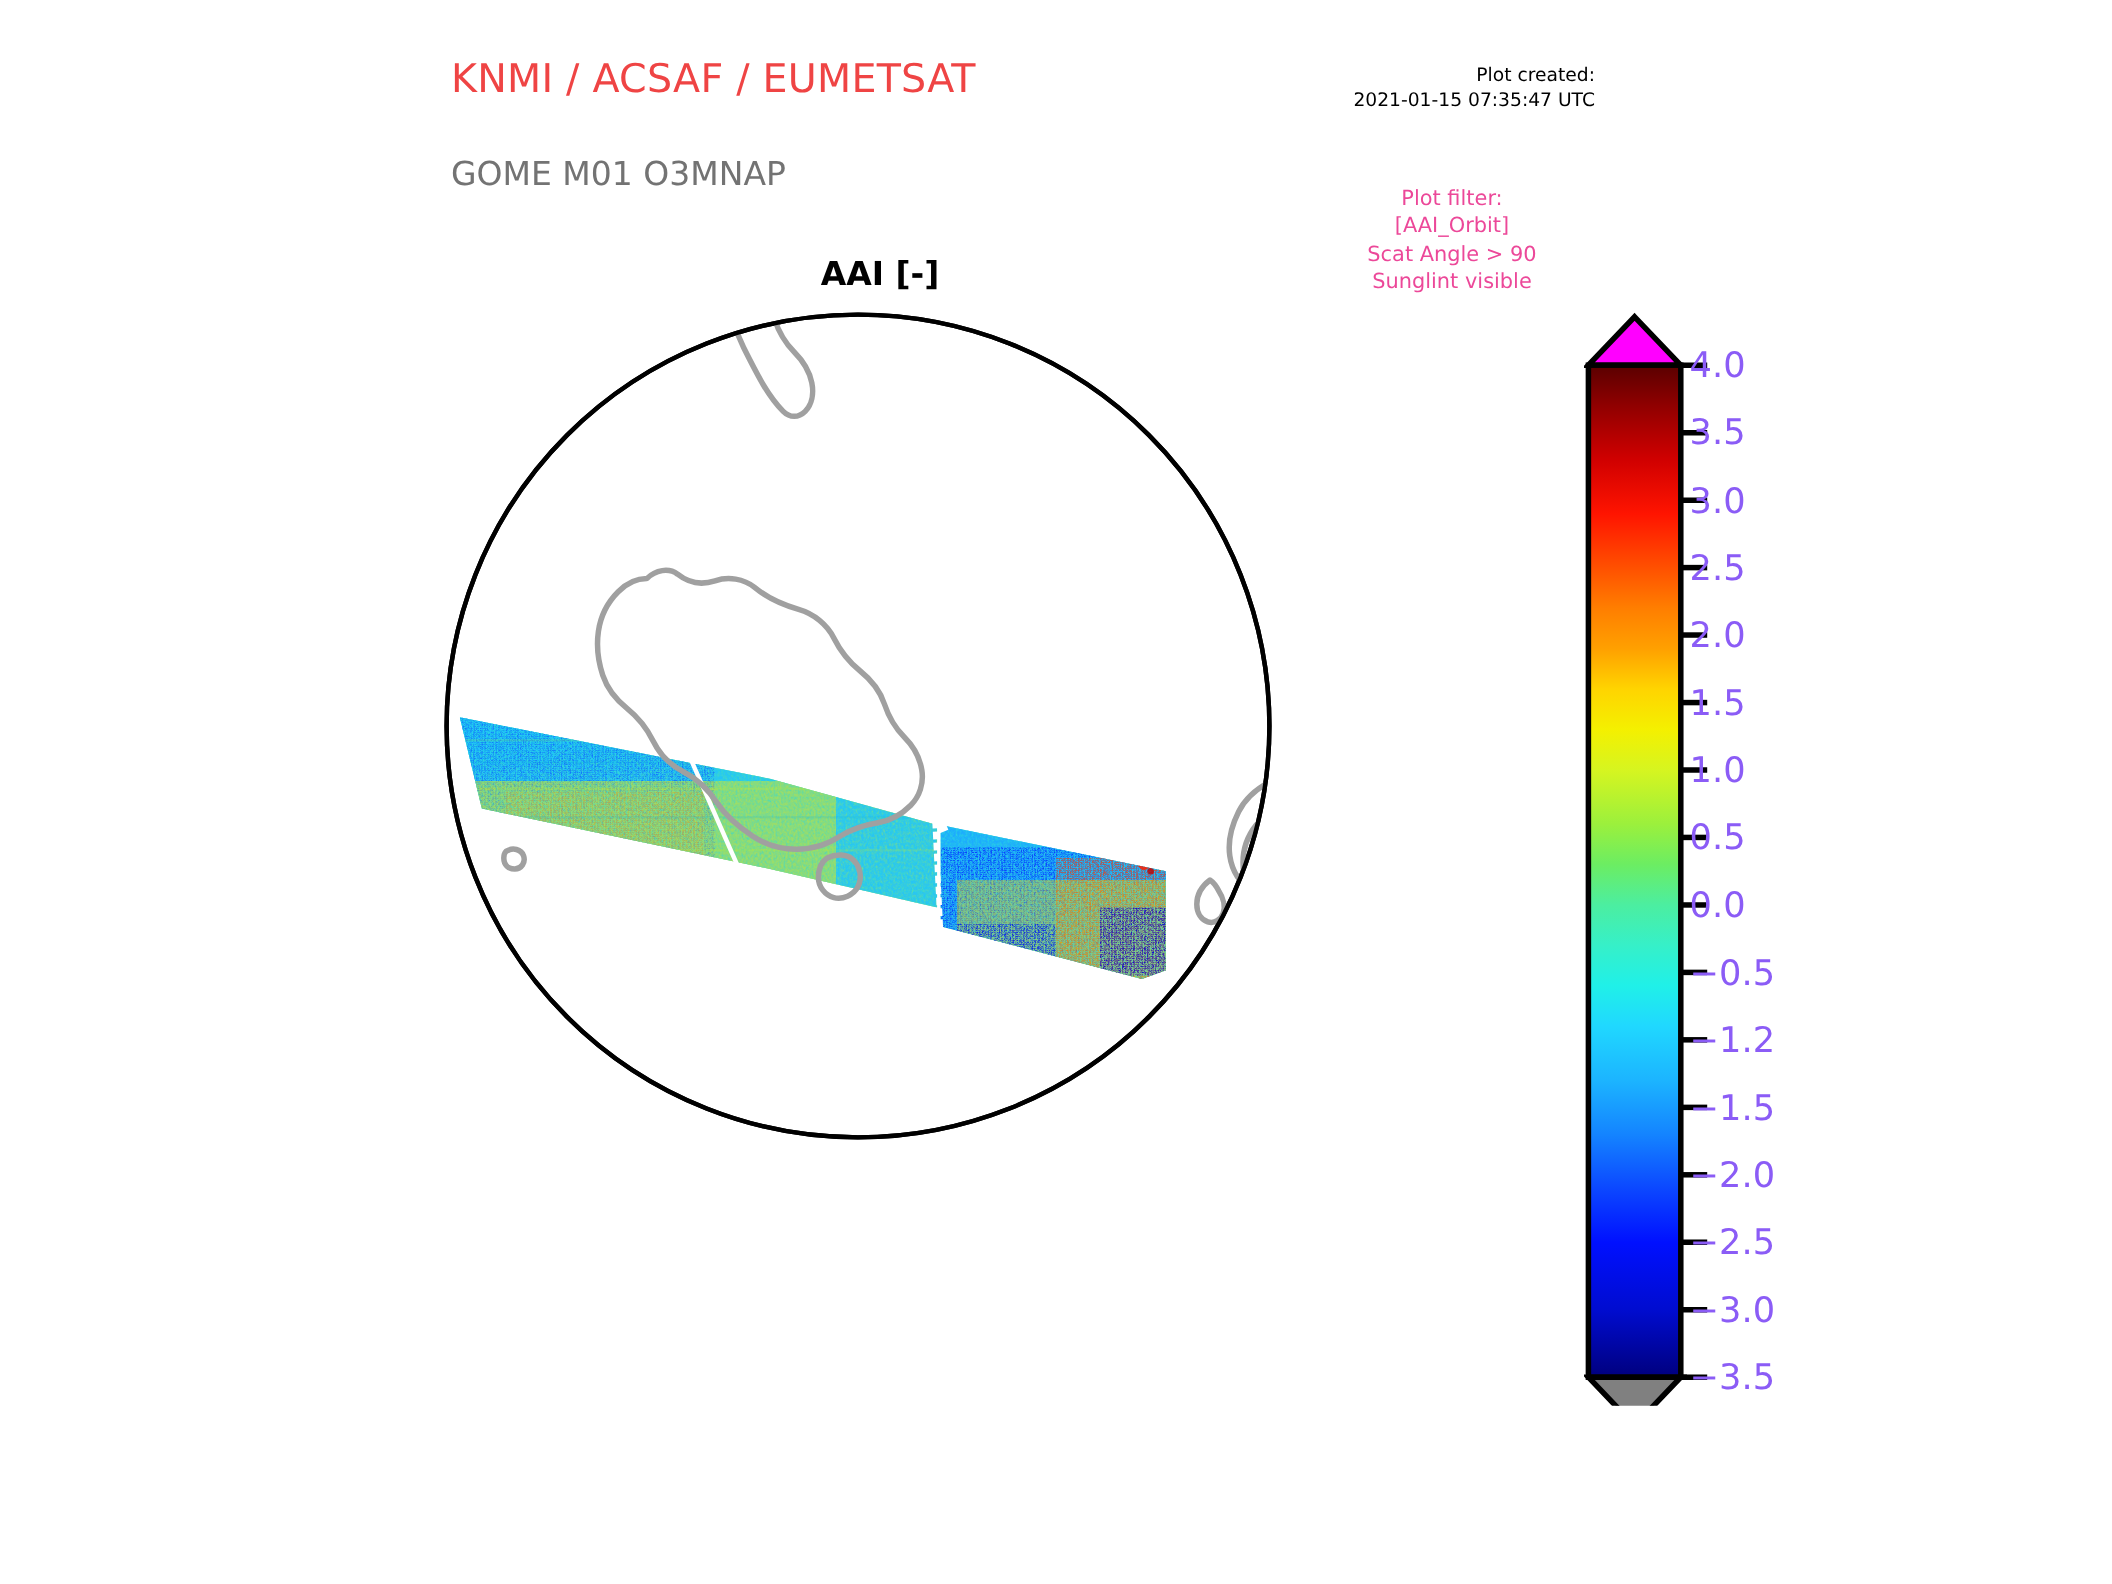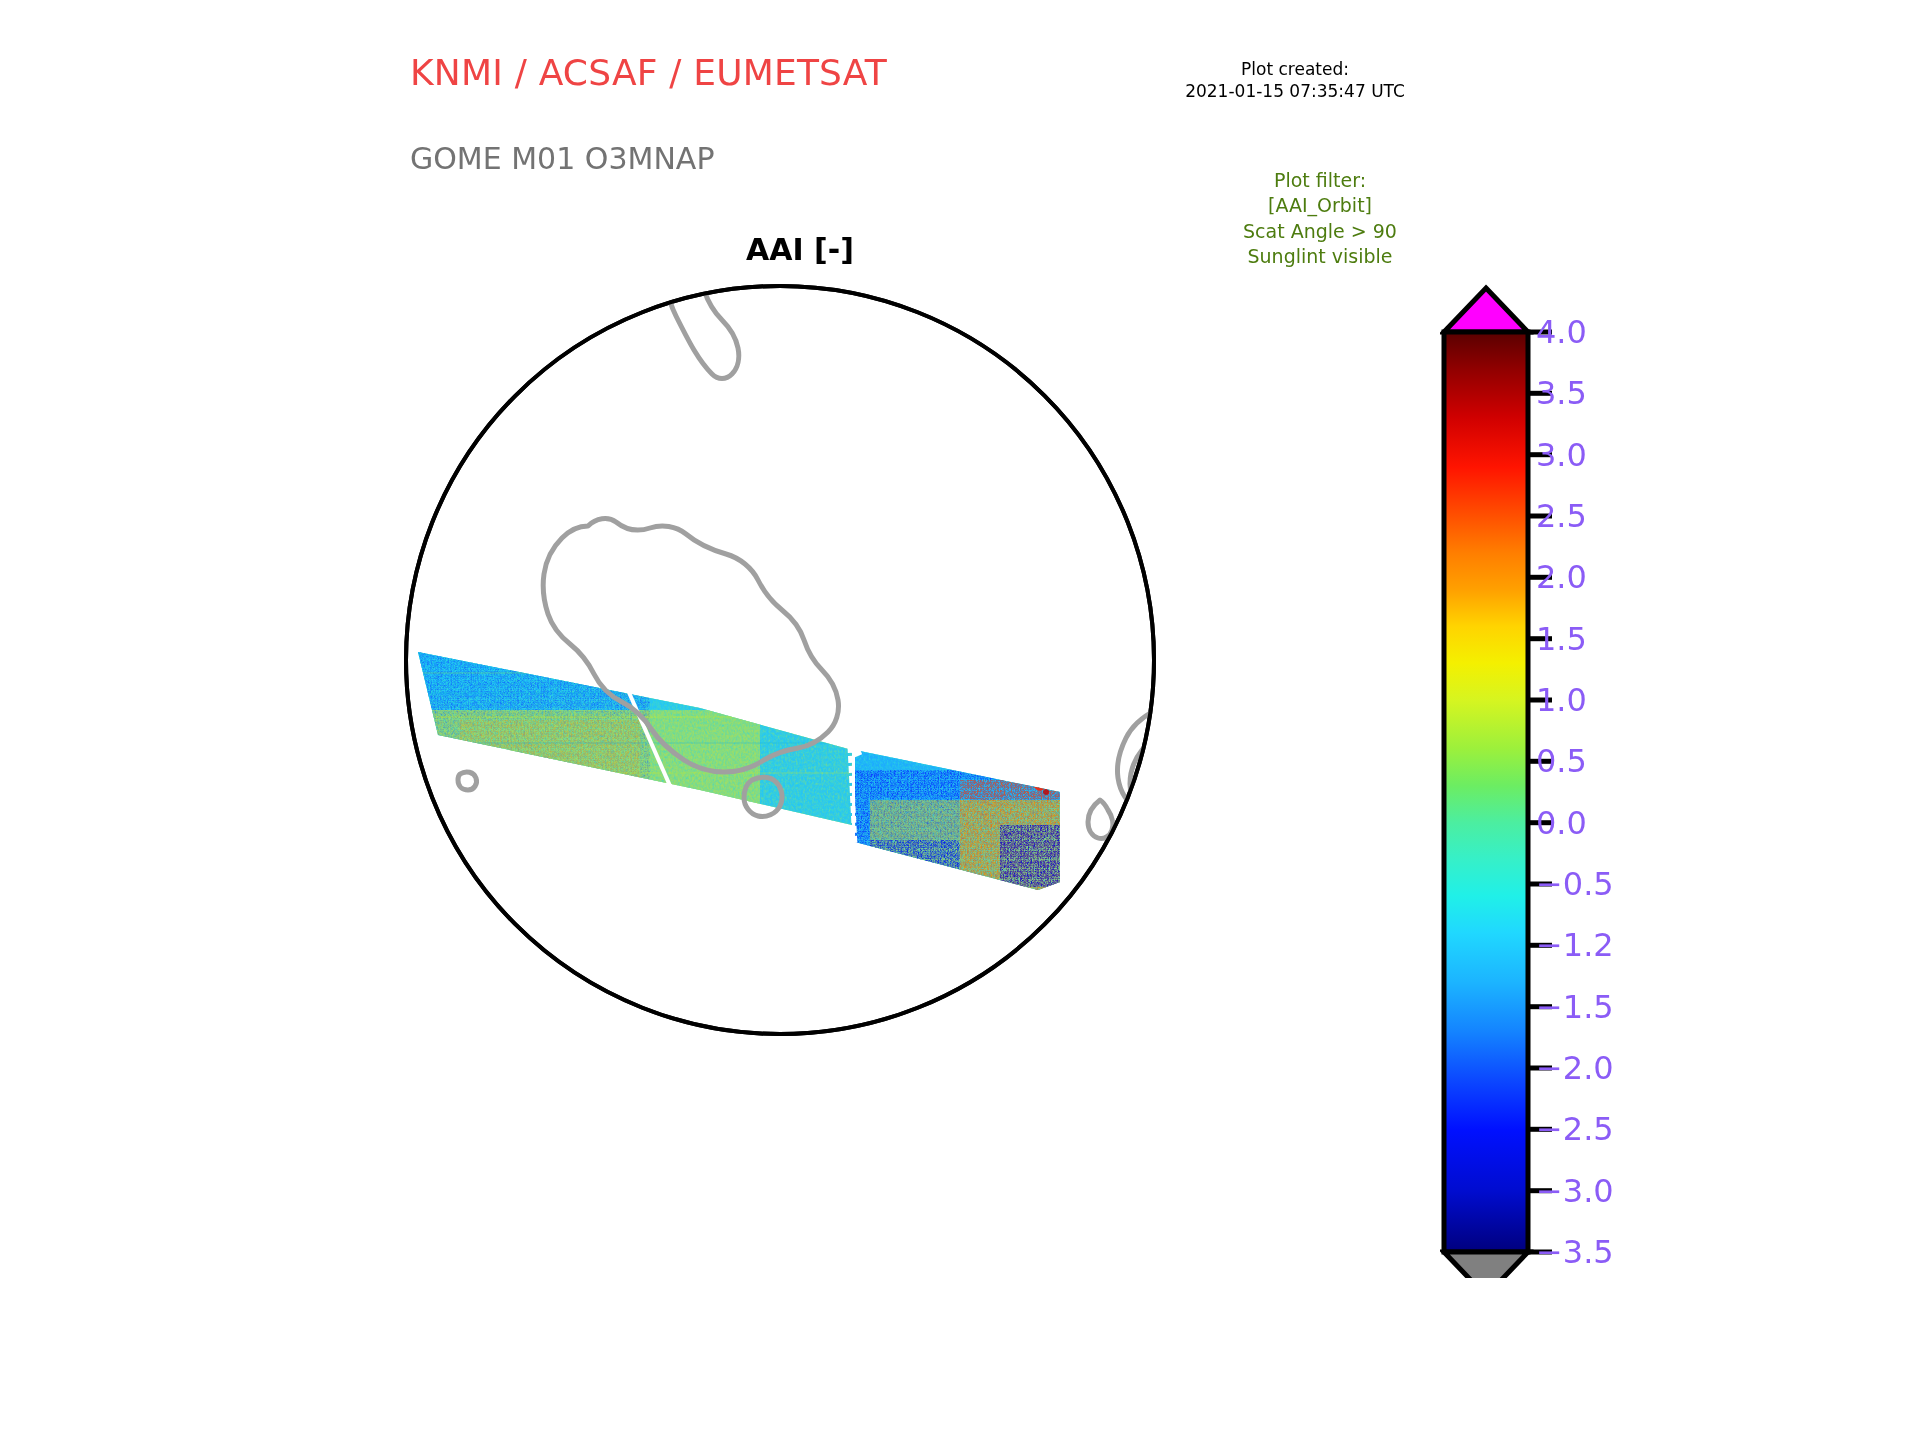--- a/index.html
+++ b/index.html
@@ -24,21 +24,21 @@
     color: #ef4444;
     white-space: nowrap;
     letter-spacing: 0.2px;
   }
 
   #plot-created-block {
     position: absolute;
     left: 1140px;
     top: 58px;
     width: 310px;
-    text-align: center;
+    text-align: right;
     font-size: 17px;
     color: #000000;
     line-height: 1.32;
   }
 
   #product-title-block {
     position: absolute;
     left: 410px;
     top: 140px;
     font-size: 30px;
@@ -58,21 +58,21 @@
     font-weight: bold;
   }
 
   #plot-filter-block {
     position: absolute;
     left: 1190px;
     top: 168px;
     width: 260px;
     text-align: center;
     font-size: 19px;
-    color: #4d7c0f;
+    color: #ec4899;
     line-height: 1.33;
   }
 
   
   #map-area {
     position: absolute;
     left: 400px;
     top: 280px;
     width: 760px;
     height: 760px;

